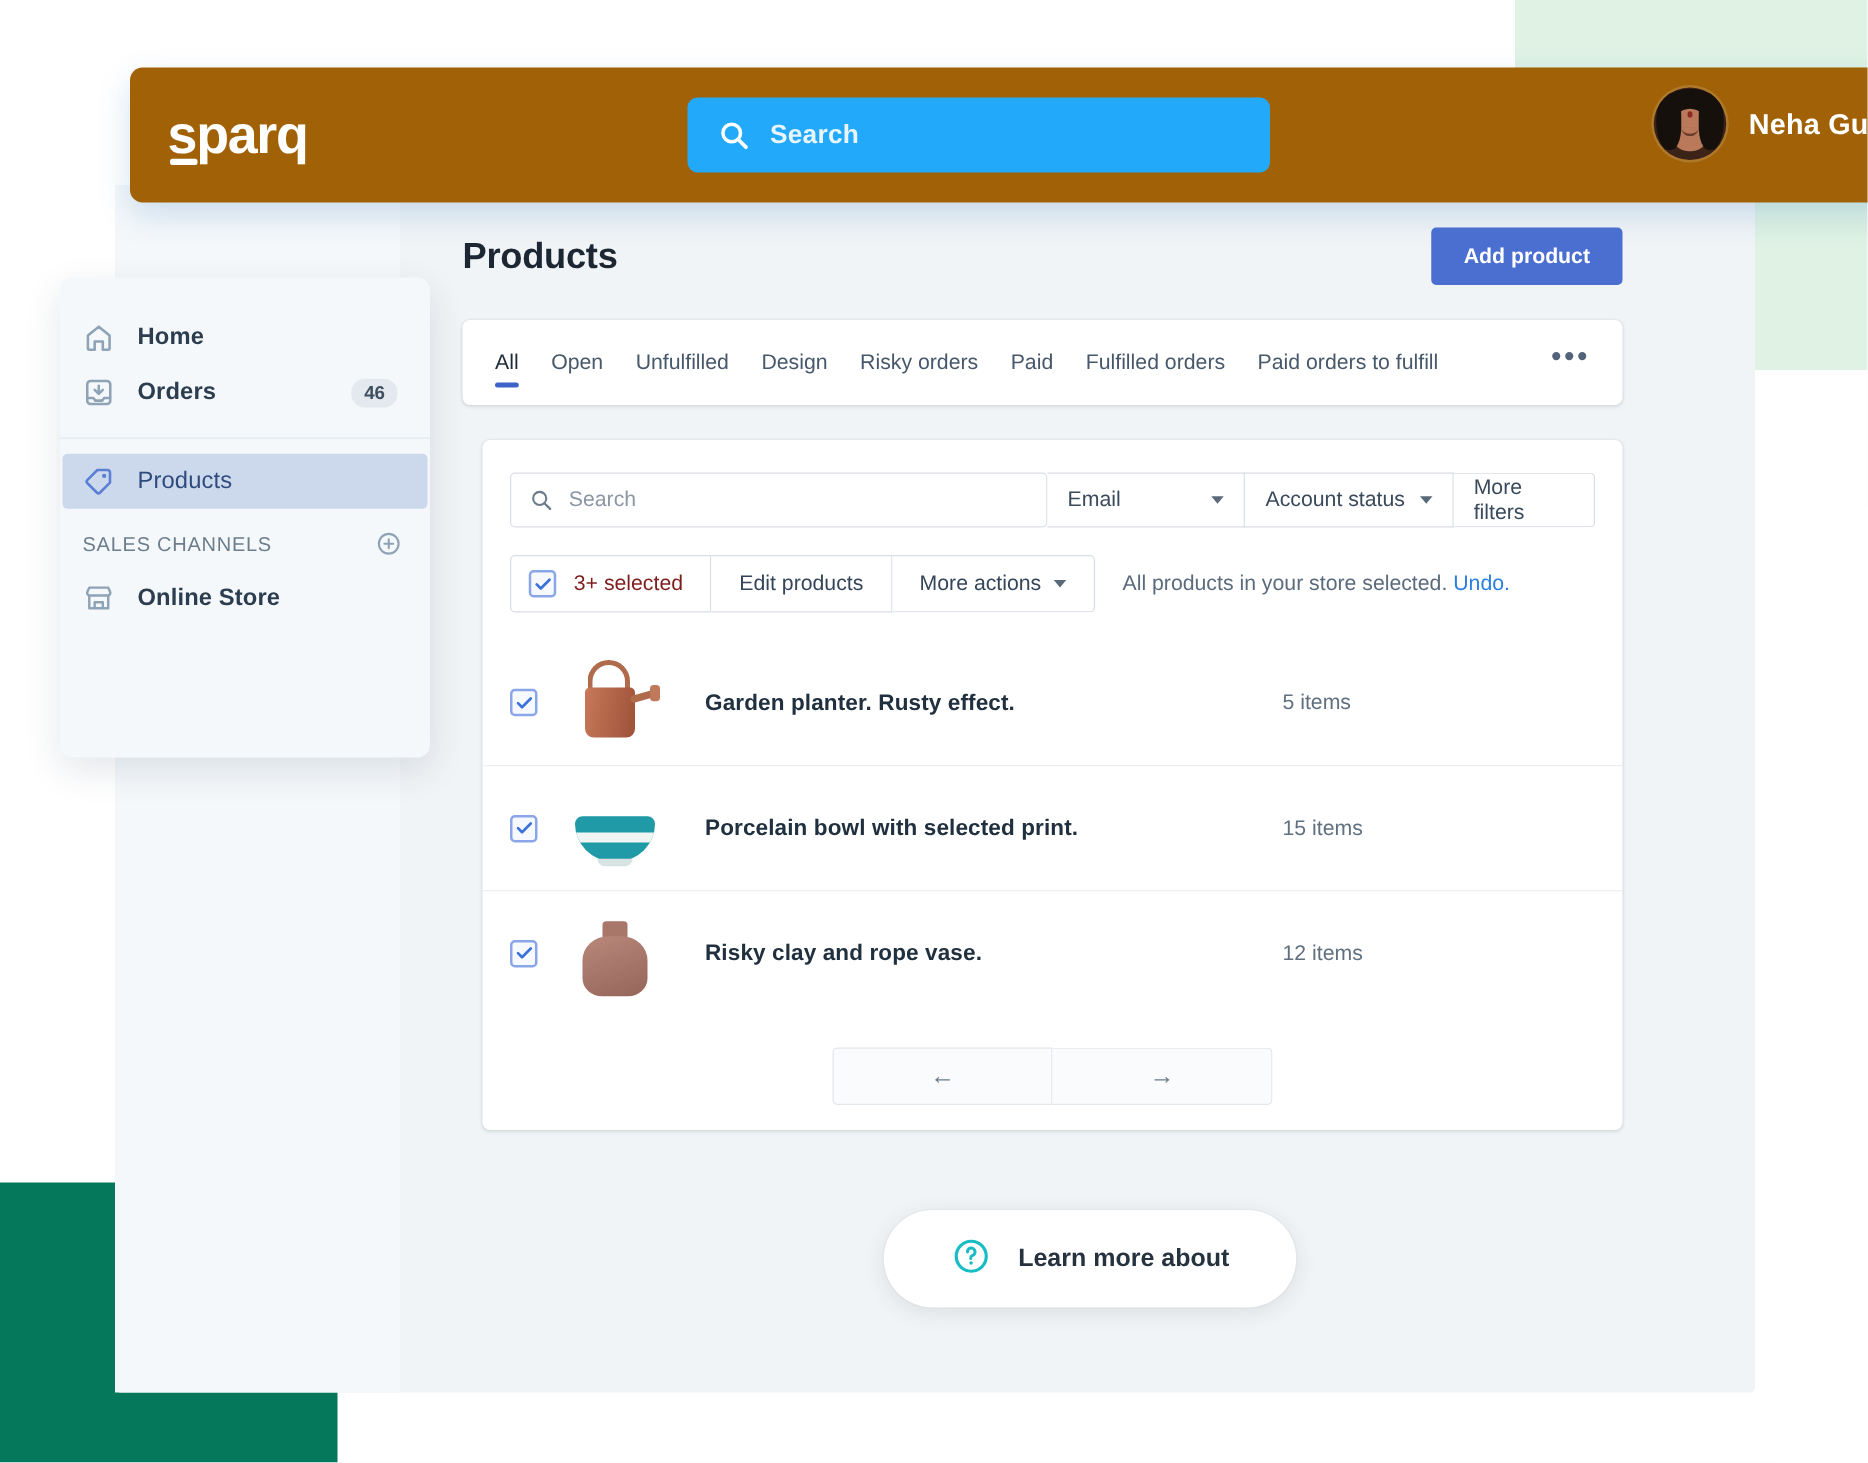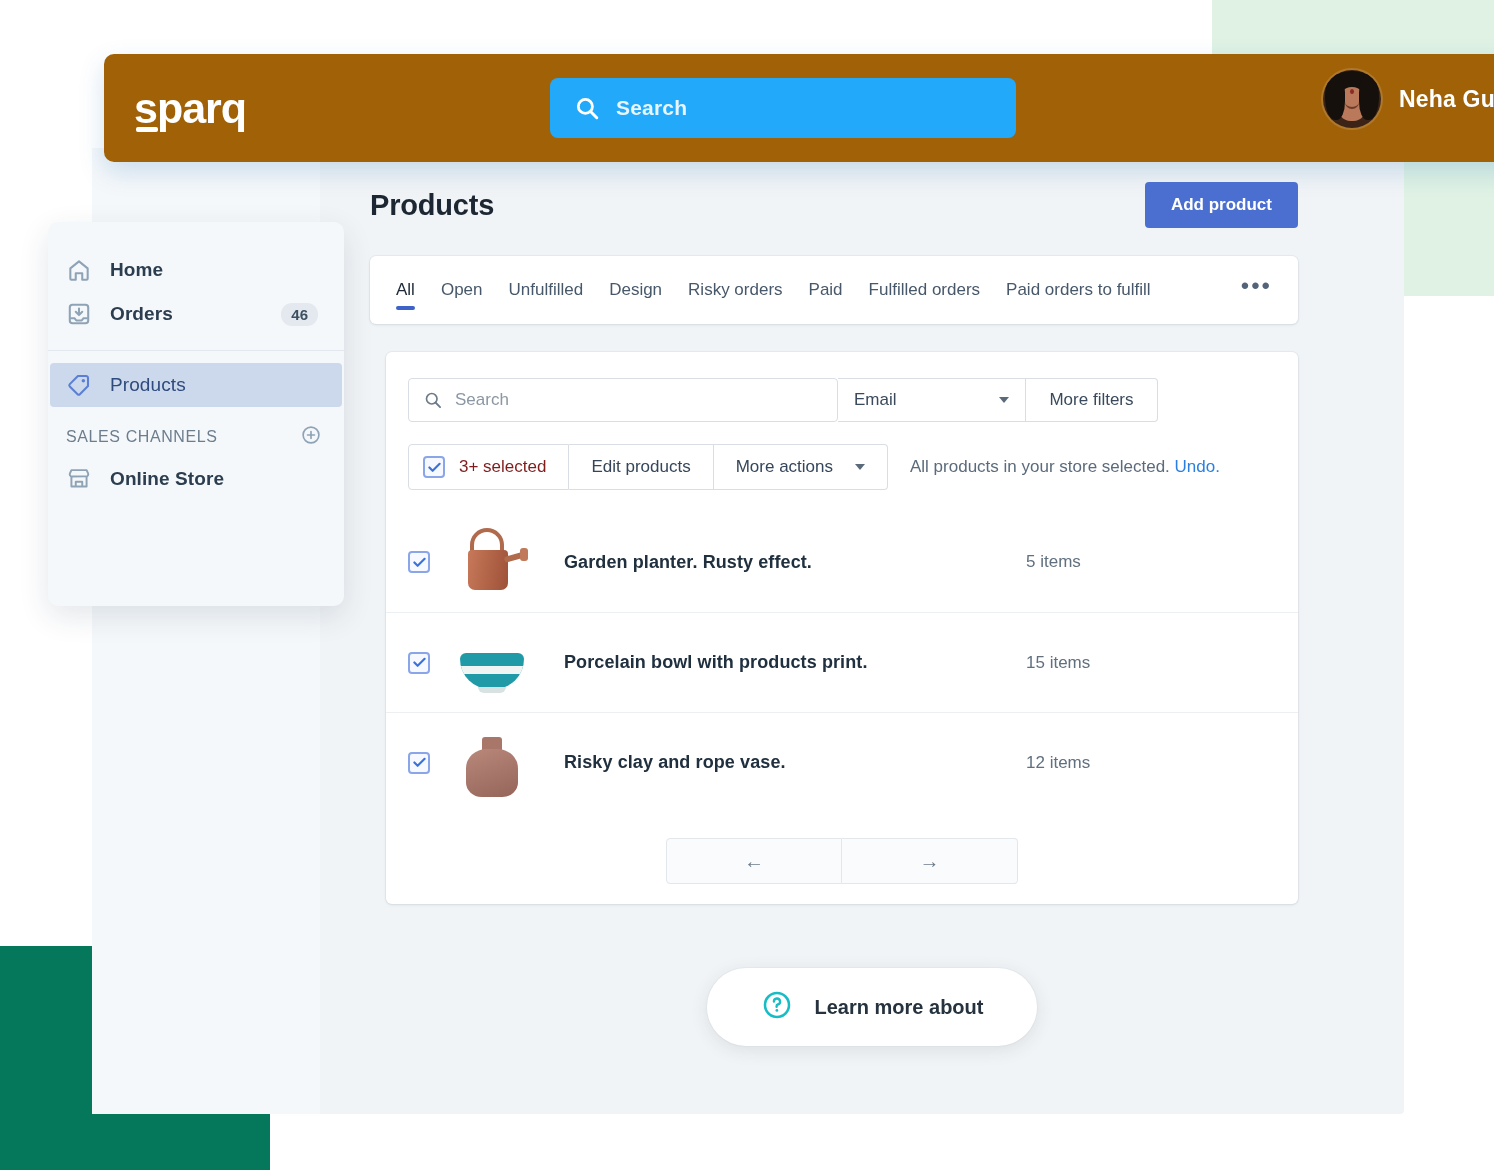--- a/index.html
+++ b/index.html
@@ -196,21 +196,21 @@
   .seg-more { width: 132px; justify-content: center; border-radius: 0 4px 4px 0; }
   .caret { width: 0; height: 0; border-left: 5px solid transparent; border-right: 5px solid transparent; border-top: 6px solid #5a6a7b; margin-left: 10px; }
 
   .bulk-row { display: flex; align-items: center; padding: 22px 22px 0 22px; }
   .bulk-seg {
     height: 46px; display: flex; align-items: center;
     border: 1px solid #d9dee4; border-left: none;
     padding: 0 22px; font-size: 17px; color: #35465a; background: #fff; cursor: pointer;
   }
   .bulk-first { border-left: 1px solid #d9dee4; border-radius: 4px 0 0 4px; padding-left: 14px; gap: 14px; }
-  .bulk-last { border-radius: 0 4px 4px 0; gap: 12px; }
+  .bulk-last { border-radius: 0 4px 4px 0; }
   .bulk-link { color: #7f1d1d; }
   .bulk-note { margin-left: 22px; font-size: 17px; color: #5b6b7c; }
   .bulk-note a { color: #2a7fe0; text-decoration: none; }
 
   .cb {
     width: 22px; height: 22px; border-radius: 4px;
     border: 2px solid #8aa6e8; background: #f6f9ff;
     display: flex; align-items: center; justify-content: center;
     flex: none; cursor: pointer;
   }
@@ -378,20 +378,24 @@
           <svg width="20" height="20" viewBox="0 0 24 24" fill="none">
             <circle cx="10.5" cy="10.5" r="6.3" stroke="#6c7b8a" stroke-width="2"></circle>
             <line x1="15.3" y1="15.3" x2="20.5" y2="20.5" stroke="#6c7b8a" stroke-width="2.2" stroke-linecap="round"></line>
           </svg>
           <span class="ph">Search</span>
         </div>
         <div class="filter-seg seg-email">
           <span>Email</span>
           <span class="caret"></span>
         </div>
+        <div class="filter-seg seg-status">
+          <span>Account status</span>
+          <span class="caret"></span>
+        </div>
         <div class="filter-seg seg-more">
           <span>More filters</span>
         </div>
       </div>
 
       <div class="bulk-row">
         <div class="bulk-seg bulk-first">
           <span class="cb">
             <svg width="13" height="11" viewBox="0 0 14 11">
               <path d="M1.5 5.5 5 9l7.5-7.5" stroke="#3b72d9" stroke-width="2.3" fill="none" stroke-linecap="round" stroke-linejoin="round"></path>
@@ -433,21 +437,21 @@
             <svg width="13" height="11" viewBox="0 0 14 11">
               <path d="M1.5 5.5 5 9l7.5-7.5" stroke="#3b72d9" stroke-width="2.3" fill="none" stroke-linecap="round" stroke-linejoin="round"></path>
             </svg>
           </span>
           <span class="thumb">
             <span class="bowl">
                 <span class="bowl-stripe"></span>
               </span>
             <span class="bowl-foot"></span>
           </span>
-          <span class="prod-name">Porcelain bowl with products print.</span>
+          <span class="prod-name">Porcelain bowl with selected print.</span>
           <span class="prod-count">15 items</span>
         </div>
 
         <div class="prod-row">
           <span class="cb">
             <svg width="13" height="11" viewBox="0 0 14 11">
               <path d="M1.5 5.5 5 9l7.5-7.5" stroke="#3b72d9" stroke-width="2.3" fill="none" stroke-linecap="round" stroke-linejoin="round"></path>
             </svg>
           </span>
           <span class="thumb">

